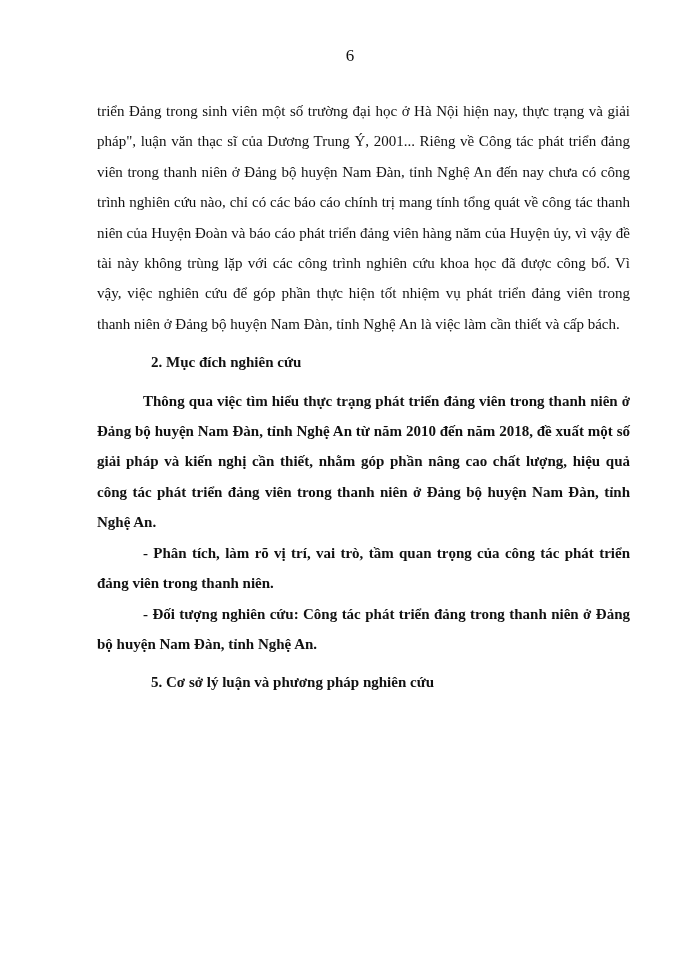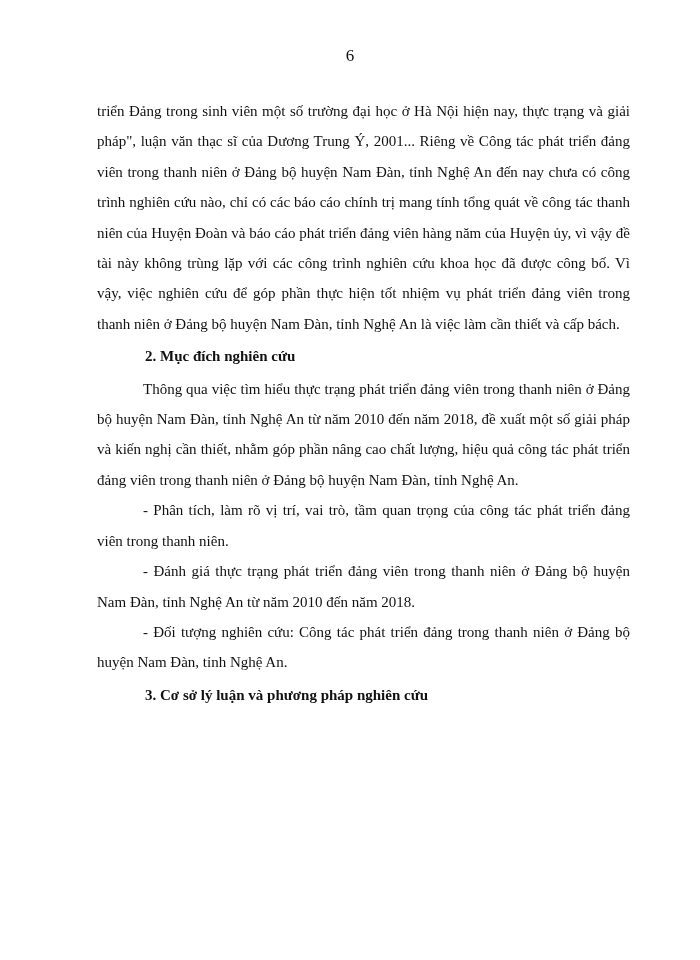--- a/index.html
+++ b/index.html
@@ -10,30 +10,29 @@
   }
   .page-number {
     position: absolute; top: 46px; left: 0; width: 700px; text-align: center;
     font-size: 17px; line-height: 20px;
   }
   .body {
     position: absolute; left: 97px; top: 96px; width: 533px;
     font-size: 15px; line-height: 30.4px;
   }
   .p { margin: 0; text-align: justify; text-align-last: left; }
-  .indent { text-indent: 46px; }
-  .heading { margin: 2px; font-weight: bold; text-indent: 46px; }
+  .indent { text-indent: 46px; font-weight: bold; }
+  .heading { margin: 8px; font-weight: bold; text-indent: 46px; }
 </style>
 </head>
 <body>
 
 <div class="page">
   <div class="page-number">6</div>
   <div class="body">
     <p class="p">triển Đảng trong sinh viên một số trường đại học ở Hà Nội hiện nay, thực trạng và giải pháp", luận văn thạc sĩ của Dương Trung Ý, 2001... Riêng về Công tác phát triển đảng viên trong thanh niên ở Đảng bộ huyện Nam Đàn, tỉnh Nghệ An đến nay chưa có công trình nghiên cứu nào, chỉ có các báo cáo chính trị mang tính tổng quát về công tác thanh niên của Huyện Đoàn và báo cáo phát triển đảng viên hàng năm của Huyện ủy, vì vậy đề tài này không trùng lặp với các công trình nghiên cứu khoa học đã được công bố. Vì vậy, việc nghiên cứu để góp phần thực hiện tốt nhiệm vụ phát triển đảng viên trong thanh niên ở Đảng bộ huyện Nam Đàn, tỉnh Nghệ An là việc làm cần thiết và cấp bách.</p>
     <p class="heading">2. Mục đích nghiên cứu</p>
     <p class="p indent">Thông qua việc tìm hiểu thực trạng phát triển đảng viên trong thanh niên ở Đảng bộ huyện Nam Đàn, tỉnh Nghệ An từ năm 2010 đến năm 2018, đề xuất một số giải pháp và kiến nghị cần thiết, nhằm góp phần nâng cao chất lượng, hiệu quả công tác phát triển đảng viên trong thanh niên ở Đảng bộ huyện Nam Đàn, tỉnh Nghệ An.</p>
     <p class="p indent">- Phân tích, làm rõ vị trí, vai trò, tầm quan trọng của công tác phát triển đảng viên trong thanh niên.</p>
-    <p class="p indent">- Đánh giá thực trạng phát triển đảng viên trong thanh niên ở Đảng bộ huyện Nam Đàn, tỉnh Nghệ An từ năm 2010 đến năm 2018.</p>
     <p class="p indent">- Đối tượng nghiên cứu: Công tác phát triển đảng trong thanh niên ở Đảng bộ huyện Nam Đàn, tỉnh Nghệ An.</p>
-    <p class="heading">3. Cơ sở lý luận và phương pháp nghiên cứu</p>
+    <p class="heading">5. Cơ sở lý luận và phương pháp nghiên cứu</p>
   </div>
 </div>
 
 </body></html>

